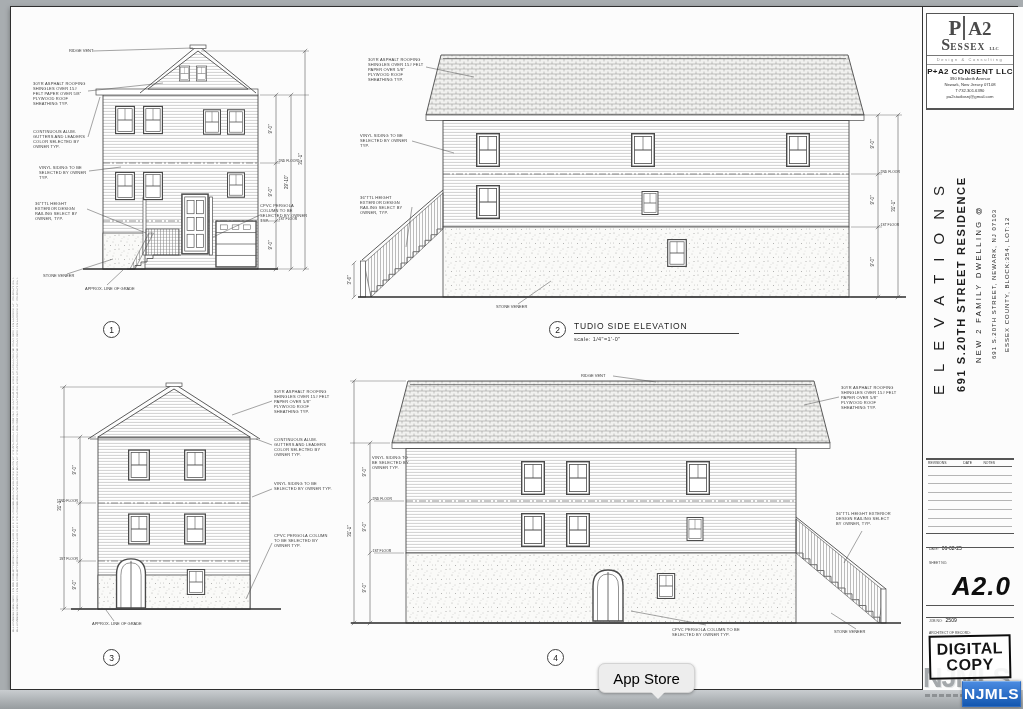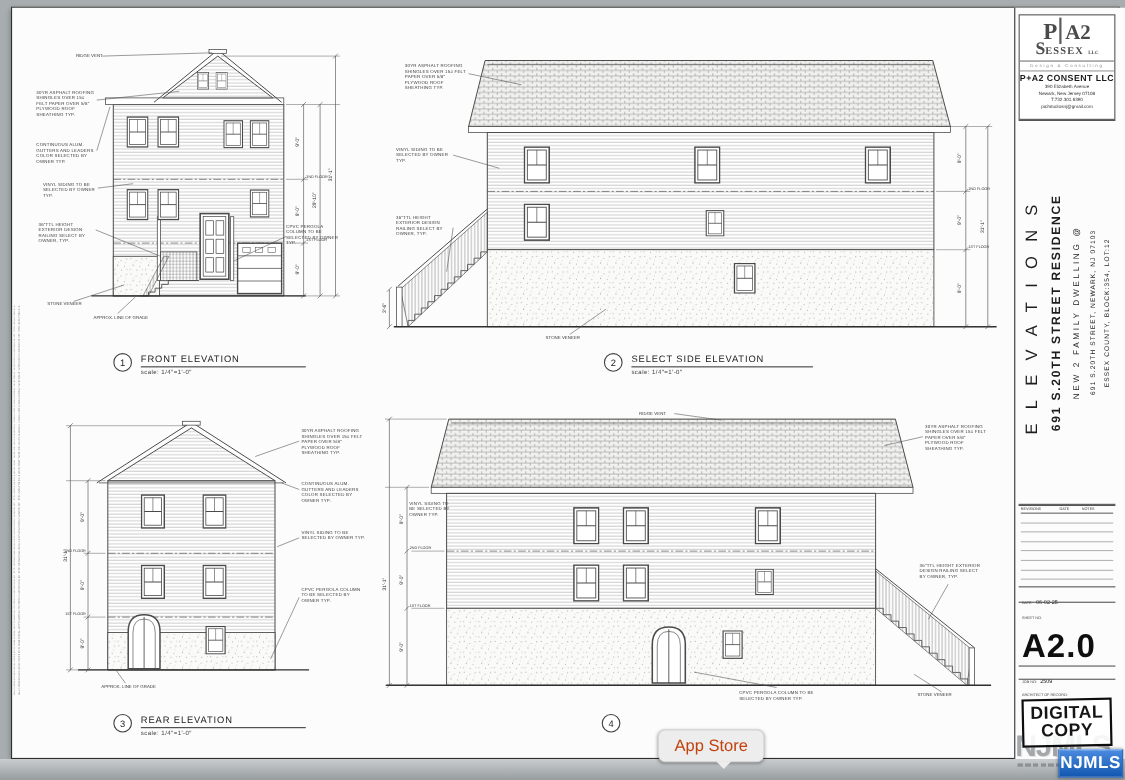--- a/index.html
+++ b/index.html
@@ -40,41 +40,41 @@
   .v-l2{font-size:7.5px;letter-spacing:2.4px;}
   .v-l3{font-size:6px;letter-spacing:1px;}
   #tb-revs{top:452px;height:74px;border:none;border-top:1px solid #555;background:transparent;padding:1px 2px;}
   .rev-head{display:flex;font-size:3.4px;color:#333;border-bottom:.9px solid #666;padding-bottom:1px;}
   .rev-head span:nth-child(1){width:42%;}.rev-head span:nth-child(2){width:24%;}.rev-head span:nth-child(3){width:34%;}
   .rev-row{height:8.6px;border-bottom:.8px solid #b5b5b5;}
   .tb-row{position:absolute;left:3px;width:88px;border-top:1px solid #555;padding:1.5px 3px;background:transparent;}
   .tb-lab{font-size:3.4px;color:#444;margin-right:3px;}
   .tb-val{font-size:5px;color:#111;}
   #tb-sheetno{top:540px;height:58px;}
-  #sheetno-big{font-size:30px;font-weight:bold;text-align:left;letter-spacing:1px;color:#0e0e0e;margin-top:3px;}
+  #sheetno-big{font-size:26px;font-weight:bold;text-align:right;letter-spacing:1px;color:#0e0e0e;margin-top:3px;font-style:italic;}
   #tb-stamp{position:absolute;left:6px;top:628px;width:82px;height:44px;border:2.6px solid #0d0d0d;
             background:rgba(255,255,255,.88);transform:rotate(-1.2deg);z-index:2;
             display:flex;flex-direction:column;align-items:center;justify-content:center;}
   .stamp-line{font-size:16px;font-weight:600;letter-spacing:.5px;line-height:1.02;color:#151515;}
   #tb-watermark{position:absolute;left:0px;top:656px;width:95px;z-index:1;}
   .wm-text{font-size:27px;font-weight:800;color:#a4a8ab;text-shadow:1px 1px 0 #e3e5e6;letter-spacing:-1px;}
   .wm-sub{height:3px;width:72px;margin:0 0 0 2px;
           background:repeating-linear-gradient(90deg,#8d9194 0 5px,transparent 5px 7px);}
   #njmls-badge{position:absolute;left:962px;top:681px;width:59px;height:26px;z-index:5;
           background:linear-gradient(180deg,#4a8ae0,#1257b0);border:1px solid #2f6cc0;border-top-color:#7fb0ec;
           color:#fff;font-weight:bold;font-size:15.5px;display:flex;align-items:center;justify-content:center;
           letter-spacing:.5px;box-shadow:0 0 3px rgba(0,0,0,.45);}
   
   #edge-note{position:absolute;left:1px;top:80px;height:545px;display:flex;gap:1px;}
   #edge-note div{writing-mode:vertical-rl;transform:rotate(180deg);font-size:3px;color:#8a8a8a;
                  overflow:hidden;height:100%;line-height:3.4px;white-space:nowrap;}
   
   #tooltip{position:absolute;left:598px;top:663px;width:97px;height:30px;background:#ededed;
            border:1px solid #d3d3d3;border-radius:7px;display:flex;align-items:center;justify-content:center;
-           font-size:15px;color:#c2410c;z-index:6;box-shadow:0 1px 3px rgba(0,0,0,.3);}
+           font-size:15px;color:#000000;z-index:6;box-shadow:0 1px 3px rgba(0,0,0,.3);}
   #tooltip .tail{position:absolute;left:52px;bottom:-7px;width:0;height:0;
            border-left:7px solid transparent;border-right:7px solid transparent;border-top:7px solid #ededed;}
   svg text{font-family:"Liberation Sans",sans-serif;}
 </style>
 </head>
 <body>
 
 <div id="stage">
   <div id="sheet">
 
@@ -393,38 +393,30 @@
       </svg>
       <div class="note" style="left:505px;top:14px;width:58px;">30YR ASPHALT ROOFING SHINGLES OVER 15# FELT PAPER OVER 5/8" PLYWOOD ROOF SHEATHING TYP.</div>
       <div class="note" style="left:36px;top:84px;width:42px;">VINYL SIDING TO BE SELECTED BY OWNER TYP.</div>
       <div class="note" style="left:500px;top:140px;width:56px;">36"TTL HEIGHT EXTERIOR DESIGN RAILING SELECT BY OWNER, TYP.</div>
       <div class="note" style="left:336px;top:256px;width:72px;">CPVC PERGOLA COLUMN TO BE SELECTED BY OWNER TYP.</div>
     </div>
 
     
     <div class="plate" style="left:92px;top:314px;">
       <div class="plate-num">1</div>
-      <div class="plate-text">
-        <span class="plate-title" style="width:150px;">FRONT ELEVATION</span>
-        <span class="plate-scale">scale: 1/4"=1'-0"</span>
-      </div>
     </div>
     <div class="plate" style="left:538px;top:314px;">
       <div class="plate-num">2</div>
       <div class="plate-text">
-        <span class="plate-title" style="width:165px;">SELECT SIDE ELEVATION</span>
+        <span class="plate-title" style="width:165px;">TUDIO SIDE ELEVATION</span>
         <span class="plate-scale">scale: 1/4"=1'-0"</span>
       </div>
     </div>
     <div class="plate" style="left:92px;top:642px;">
       <div class="plate-num">3</div>
-      <div class="plate-text">
-        <span class="plate-title" style="width:150px;">REAR ELEVATION</span>
-        <span class="plate-scale">scale: 1/4"=1'-0"</span>
-      </div>
     </div>
     <div class="plate" style="left:536px;top:642px;">
       <div class="plate-num">4</div>
     </div>
 
     
     <div id="titleblock">
       <div class="tb-box" id="tb-logo">
         <div class="logo-art" style="margin-top:4px;">
           <span class="lp">P</span><span class="la2">A2</span>

